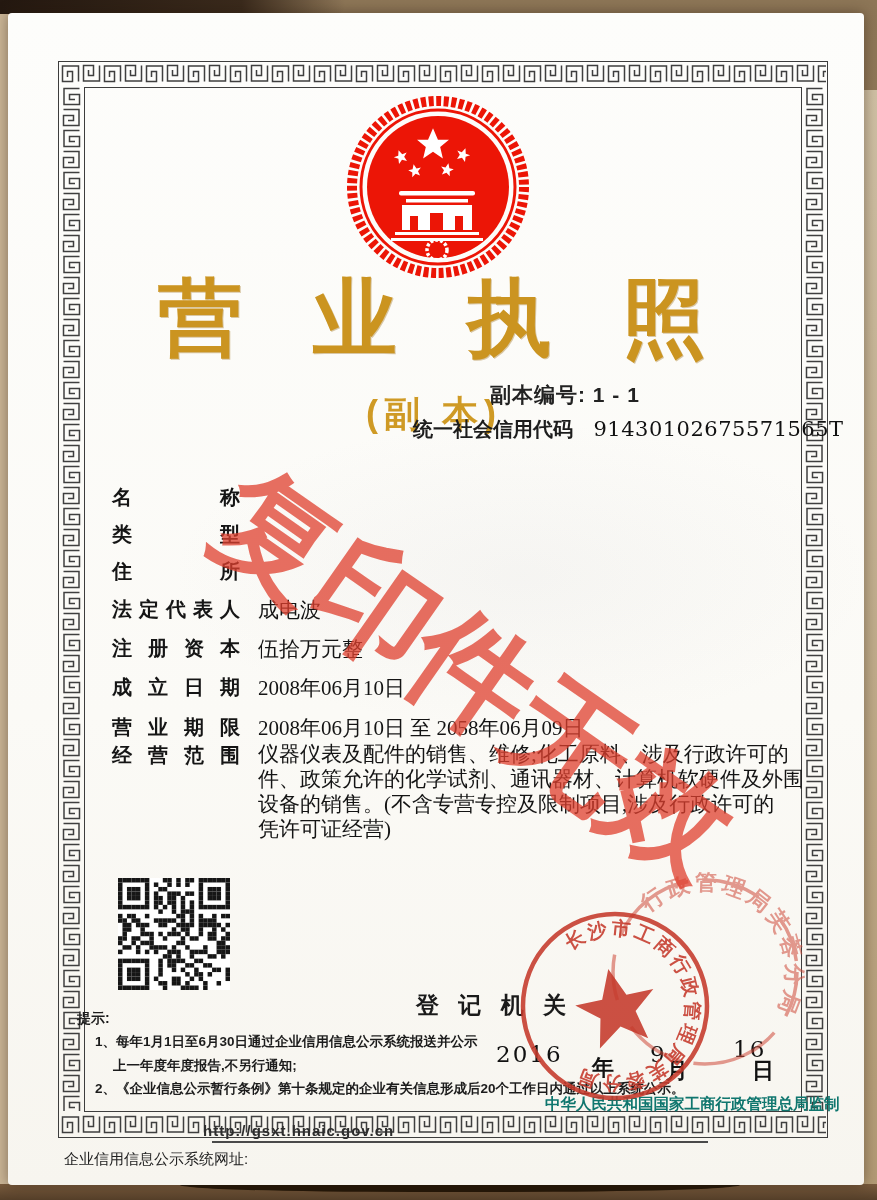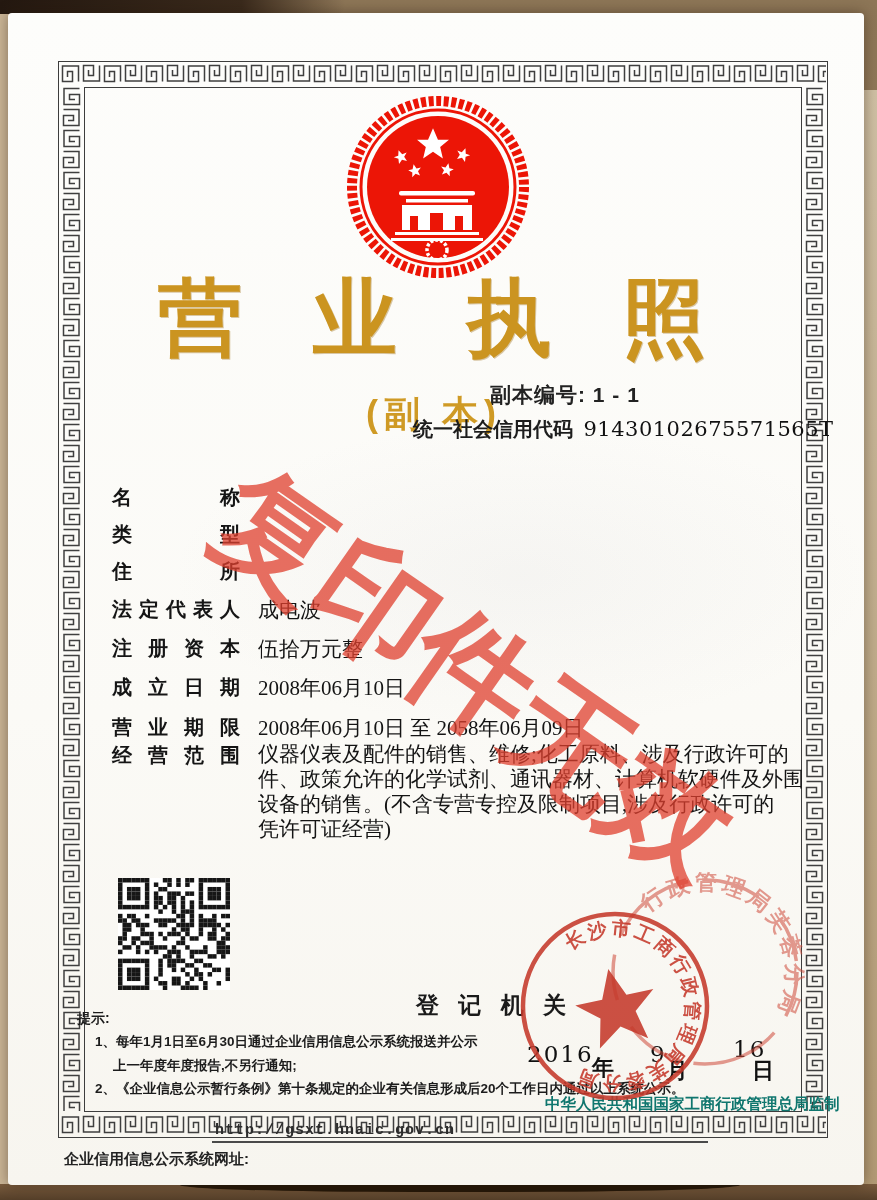--- a/index.html
+++ b/index.html
@@ -38,21 +38,21 @@
   .emblem { position:absolute; left:345px; top:95px; width:190px; height:190px; }
   
   .title-row { position:absolute; left:158px; top:276px; width:548px; display:flex; justify-content:space-between;
     font-weight:bold; font-size:84px; line-height:1; color:#cb9420;
     text-shadow:1px 1px 0 rgba(150,100,10,.35); font-family:"Liberation Sans",sans-serif; }
   
   .copy-number { position:absolute; left:490px; top:381px; font-size:21px; font-weight:bold; color:#222; letter-spacing:1px; }
   .copy-label  { position:absolute; left:366px; top:390px; font-size:36px; font-weight:bold; color:#cf9a25; letter-spacing:6px; }
   .credit-row  { position:absolute; left:413px; top:416px; white-space:nowrap; }
   .credit-label{ font-size:20px; font-weight:bold; color:#1d1d1d; }
-  .credit-value{ font-size:21px; font-family:"DejaVu Serif","Liberation Serif",serif; color:#111; margin-left:6px; letter-spacing:.5px; }
+  .credit-value{ font-size:21px; font-family:"DejaVu Serif","Liberation Serif",serif; color:#111; margin-left:16px; letter-spacing:.5px; }
   
   .field-row { position:absolute; left:112px; display:flex; }
   .field-label { width:128px; display:flex; justify-content:space-between; font-size:20px; font-weight:bold; color:#151515; flex:0 0 128px; }
   .field-value { margin-left:18px; font-family:"Liberation Serif",serif; font-size:21px; color:#141414; white-space:nowrap; }
   .scope-lines div { white-space:nowrap; line-height:25px; }
   
   .watermark { position:absolute; left:262px; top:452px; width:760px;
     transform:rotate(35deg); transform-origin:0 0;
     font-size:122px; font-weight:bold; letter-spacing:-2px; line-height:1;
     color:rgba(223,63,46,.75); white-space:nowrap; z-index:6; pointer-events:none; }
@@ -66,24 +66,24 @@
   .d-cjk { font-size:22px; font-weight:bold; }
   
   .notes { position:absolute; z-index:2; color:#1c1c1c; font-weight:bold; }
   .n-head  { left:77px;  top:1010px; font-size:14px; }
   .n-line1 { left:95px;  top:1033px; font-size:13.5px; }
   .n-line1b{ left:113px; top:1057px; font-size:13.5px; }
   .n-line2 { left:95px;  top:1080px; font-size:13.5px; white-space:nowrap; }
   
   .seal { position:absolute; left:505px; top:868px; width:340px; height:270px; z-index:5; }
   
-  .footer-url { position:absolute; left:215px; top:1122px; font-family:Liberation Mono, monospace;
+  .footer-url { position:absolute; left:203px; top:1122px; font-family:Liberation Sans, sans-serif;
     font-size:15px; font-weight:bold; color:#2d2d2d; letter-spacing:1px; z-index:4; }
   .footer-url-line { position:absolute; left:212px; top:1141px; width:496px; height:2px; background:#4a4a4a; z-index:4; }
-  .footer-site { position:absolute; left:64px; top:1150px; font-size:15px; font-weight:bold; color:#222; }
+  .footer-site { position:absolute; left:64px; top:1150px; font-size:15px; font-weight:normal; color:#222; }
   .footer-pub  { position:absolute; left:545px; top:1094px; font-size:15.5px; font-weight:bold; color:#0f766e; }
 </style>
 </head>
 <body>
 
 <div class="photo-strip strip-left"></div>
 <div class="photo-strip strip-right"></div>
 <div class="photo-strip strip-topleft"></div>
 <div class="photo-strip strip-bottom"></div>
 <div class="photo-strip strip-bottom-dark"></div>
@@ -1724,21 +1724,21 @@
         <rect x="85.12" y="107.52" width="4.48" height="4.48"></rect>
       </g>
     </svg></div>
 
 <div class="authority">
     <span>登</span>
     <span>记</span>
     <span>机</span>
     <span>关</span>
   </div>
-<div class="date-part d-num" style="left:527px; top:1041px">2016</div>
+<div class="date-part d-num" style="left:496px; top:1041px">2016</div>
 <div class="date-part d-cjk" style="left:592px; top:1053px">年</div>
 <div class="date-part d-num" style="left:650px; top:1041px">9</div>
 <div class="date-part d-cjk" style="left:666px; top:1056px">月</div>
 <div class="date-part d-num" style="left:733px; top:1036px">16</div>
 <div class="date-part d-cjk" style="left:752px; top:1056px">日</div>
 
 <div class="notes n-head">提示:</div>
 <div class="notes n-line1">1、每年1月1日至6月30日通过企业信用信息公示系统报送并公示</div>
 <div class="notes n-line1b">上一年度年度报告,不另行通知;</div>
 <div class="notes n-line2">2、《企业信息公示暂行条例》第十条规定的企业有关信息形成后20个工作日内通过以上系统公示。</div>

